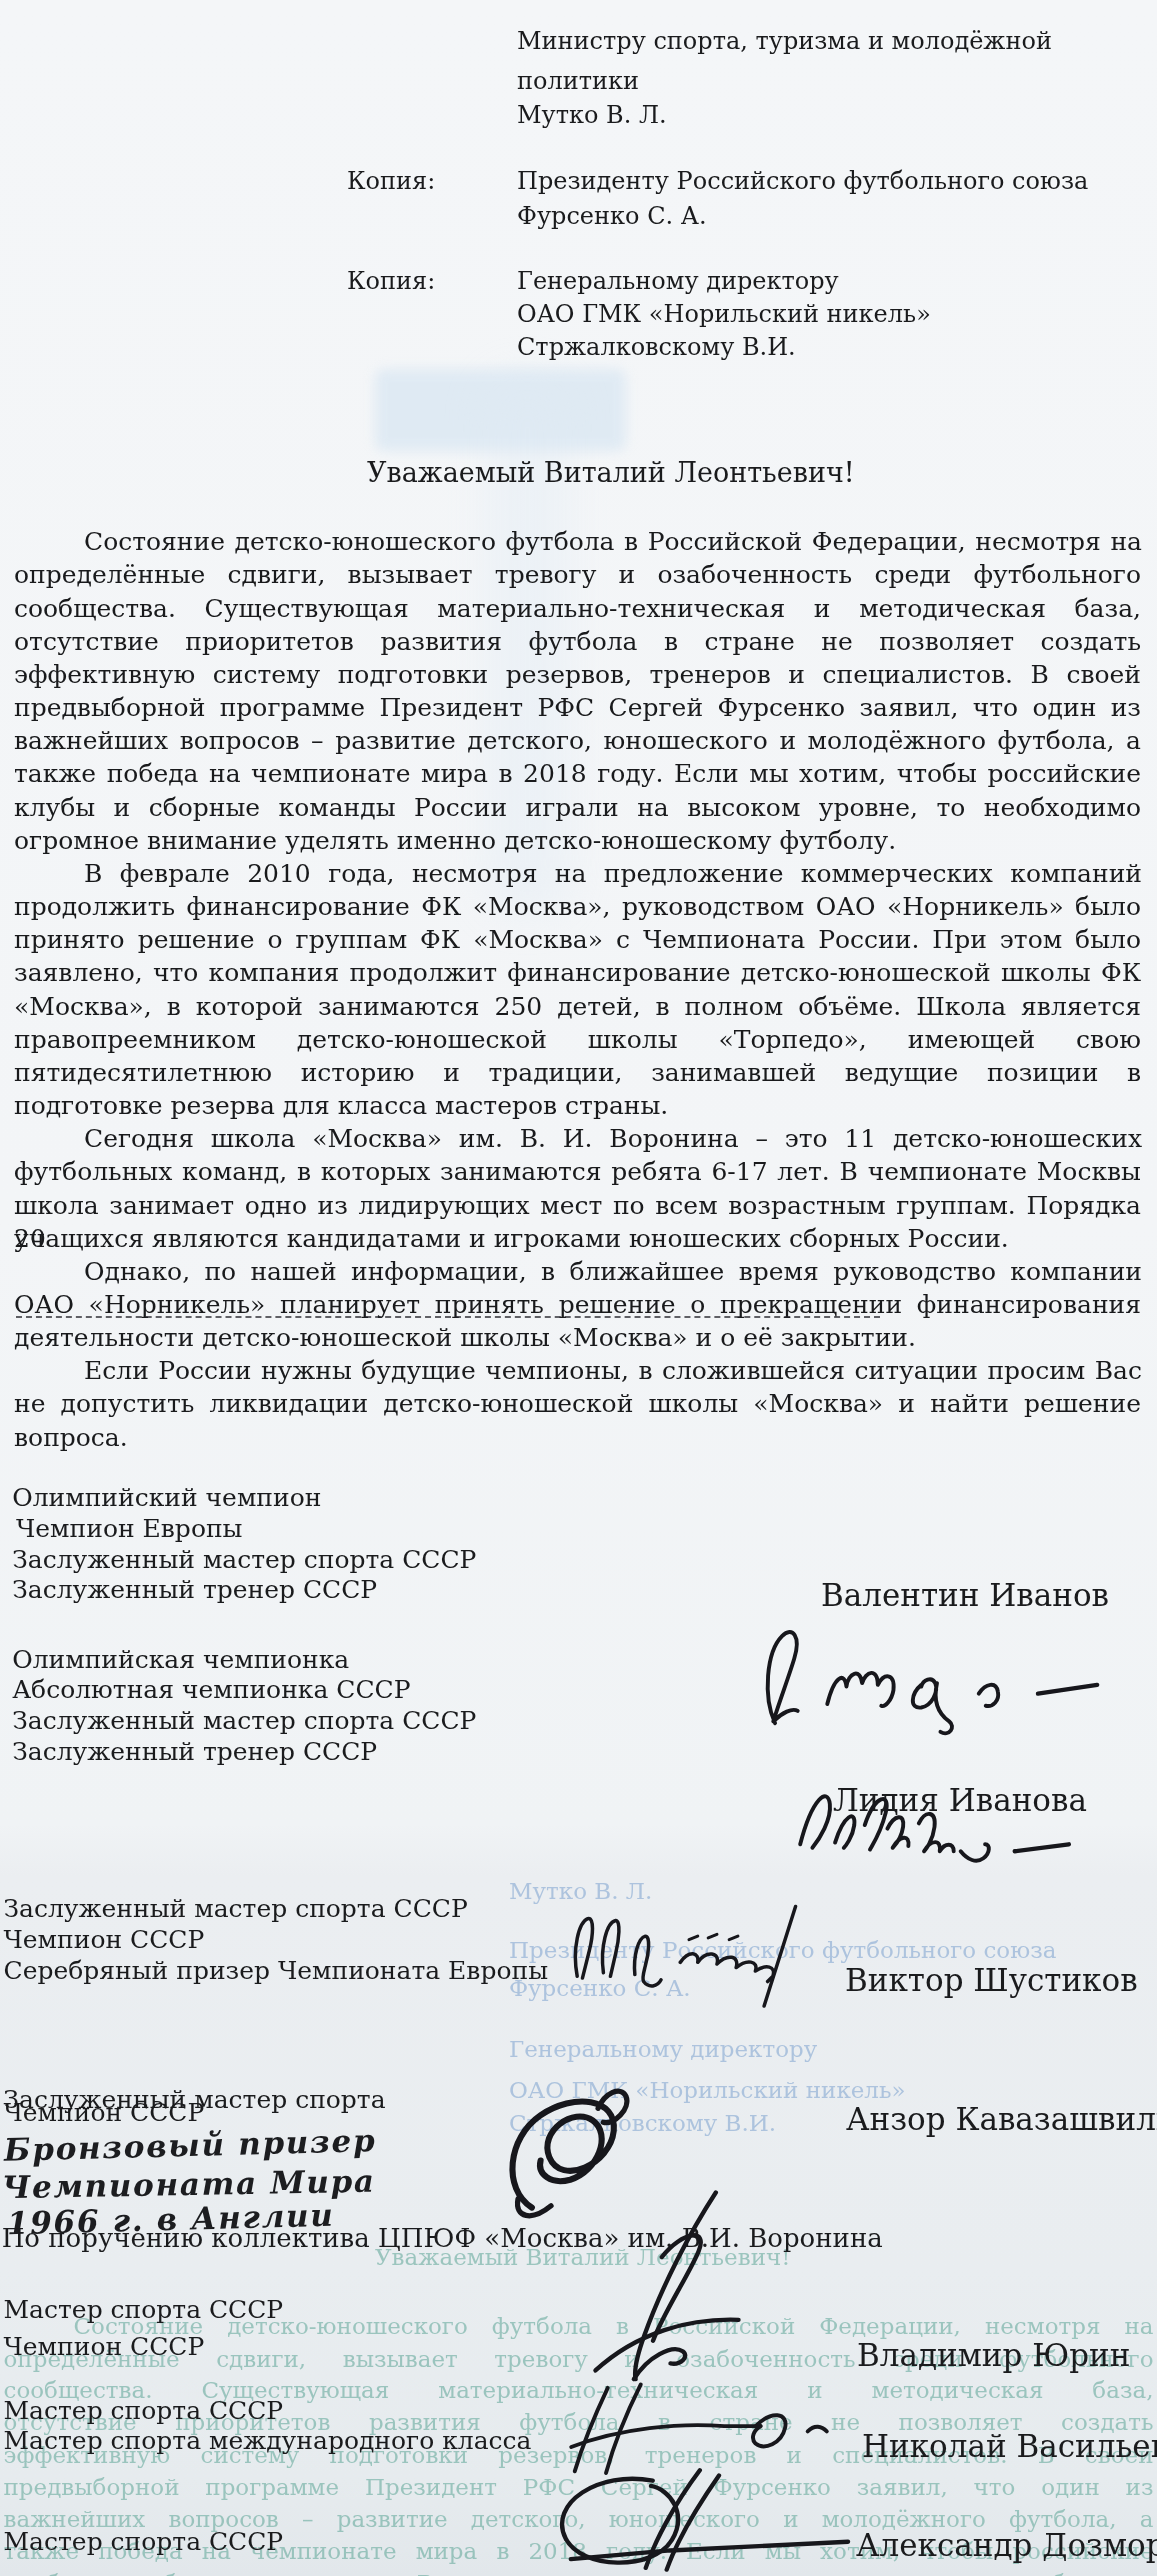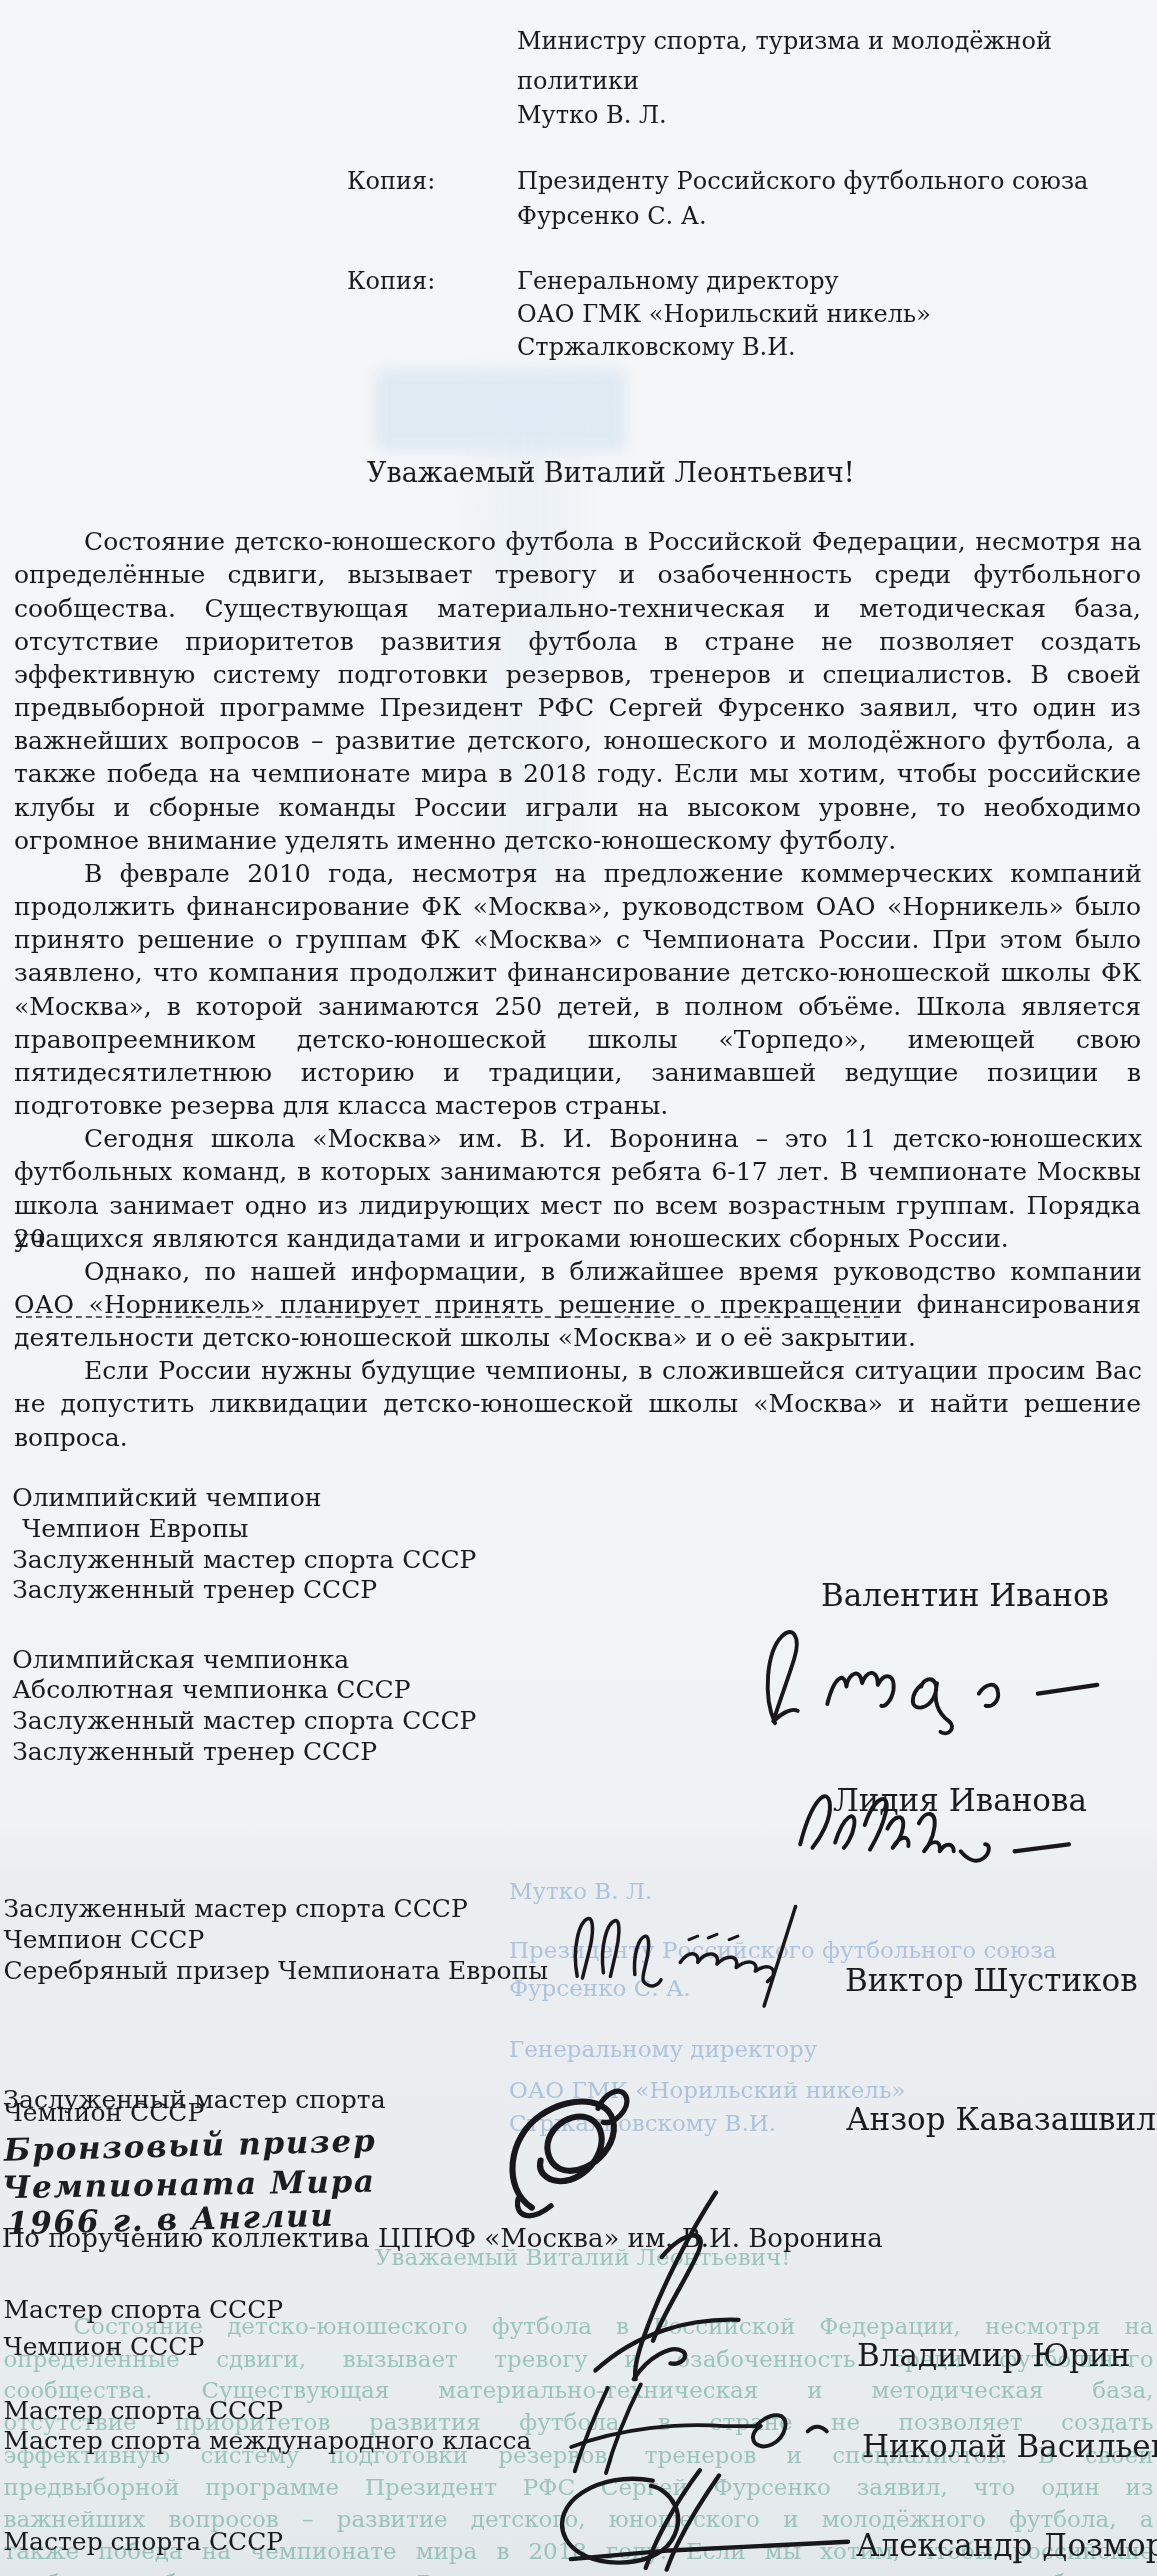--- a/index.html
+++ b/index.html
@@ -102,21 +102,21 @@
 <div class="pline first" style="top:1255px;">Однако, по нашей информации, в ближайшее время руководство компании</div>
 <div class="pline" style="top:1288px;">ОАО «Норникель» планирует принять решение о прекращении финансирования</div>
 <div class="pline last" style="top:1321px;">деятельности детско-юношеской школы «Москва» и о её закрытии.</div>
 <div class="abs pen-underline" style="left:15.7px;top:1316px;width:864px;height:0;"></div>
 
 <div class="pline first" style="top:1354px;">Если России нужны будущие чемпионы, в сложившейся ситуации просим Вас</div>
 <div class="pline" style="top:1387px;">не допустить ликвидации детско-юношеской школы «Москва» и найти решение</div>
 <div class="pline last" style="top:1421px;">вопроса.</div>
 
 <div class="abs t sig-title" style="left:12.2px;top:1483px;">Олимпийский чемпион</div>
-<div class="abs t sig-title" style="left:22px;top:1514px;">Чемпион Европы</div>
+<div class="abs t sig-title" style="left:16px;top:1514px;">Чемпион Европы</div>
 <div class="abs t sig-title" style="left:12.2px;top:1545px;">Заслуженный мастер спорта СССР</div>
 <div class="abs t sig-title" style="left:12.2px;top:1575px;">Заслуженный тренер СССР</div>
 <div class="abs t name" style="left:821px;top:1577px;">Валентин Иванов</div>
 <div class="abs sig" style="left:750px;top:1610px;">
   <svg width="367" height="148" viewBox="0 0 420 170">
     <path stroke-width="4.5" d="M28,130 C14,100 18,48 36,30 C48,18 58,30 50,56 C44,76 32,108 26,128 M26,128 C36,118 48,112 54,116"></path>
     <path stroke-width="4.5" d="M88,108 C96,76 108,70 110,88 C112,72 126,66 128,84 C132,70 146,66 146,86 C152,72 166,72 164,92 C162,104 154,112 150,110"></path>
     <path stroke-width="4.5" d="M196,86 C184,96 182,114 196,112 C208,110 216,94 212,84 C208,76 198,80 196,88 M214,84 C210,102 214,118 228,128 C236,134 228,146 218,140"></path>
     <path stroke-width="4.5" d="M262,96 C270,84 282,82 284,94 C286,104 278,112 270,110"></path>
     <path stroke-width="5" d="M330,96 L398,86"></path>

